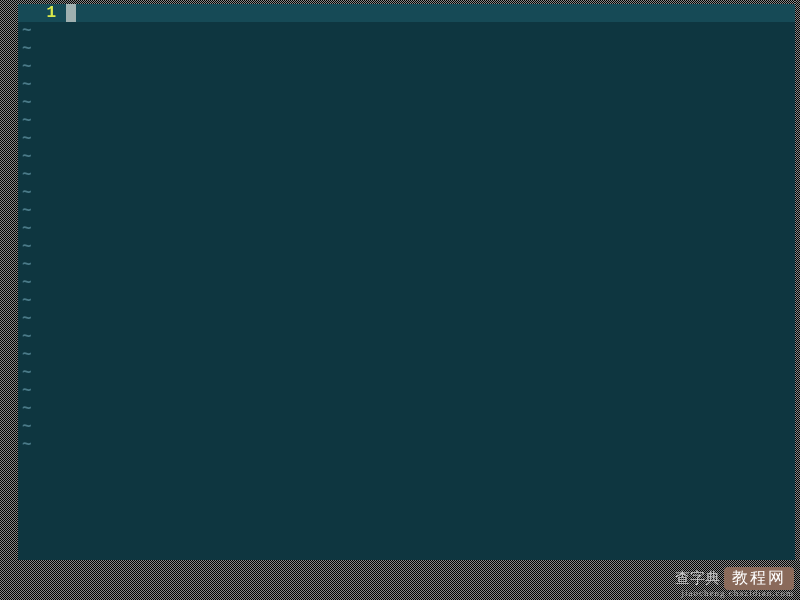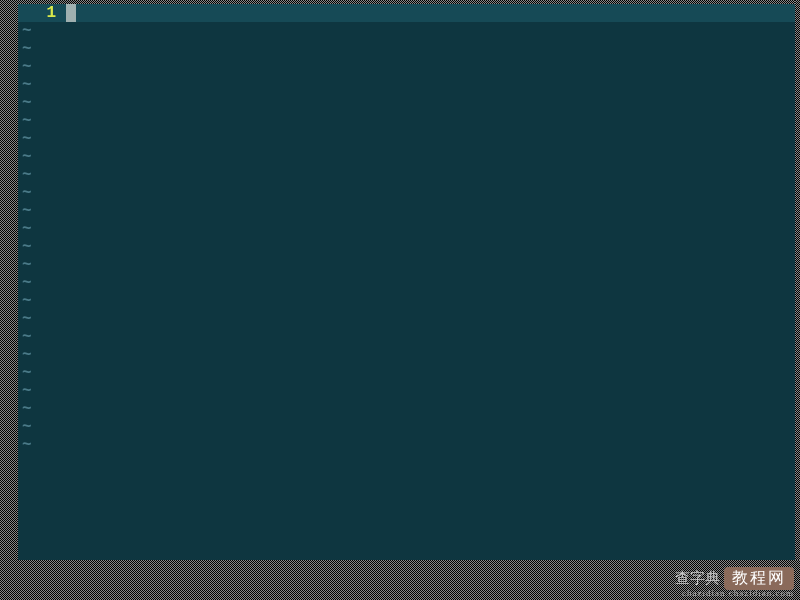--- a/index.html
+++ b/index.html
@@ -188,14 +188,14 @@
 
   <div class="command-area"></div>
 
 </div>
 
 <div class="watermark">
   <div class="watermark-main">
     <span>查字典</span>
     <span class="watermark-badge">教程网</span>
   </div>
-  <div class="watermark-sub">chazidian.chazidian.com</div>
+  <div class="watermark-sub">jiaocheng.chazidian.com</div>
 </div>
 
 </body></html>

